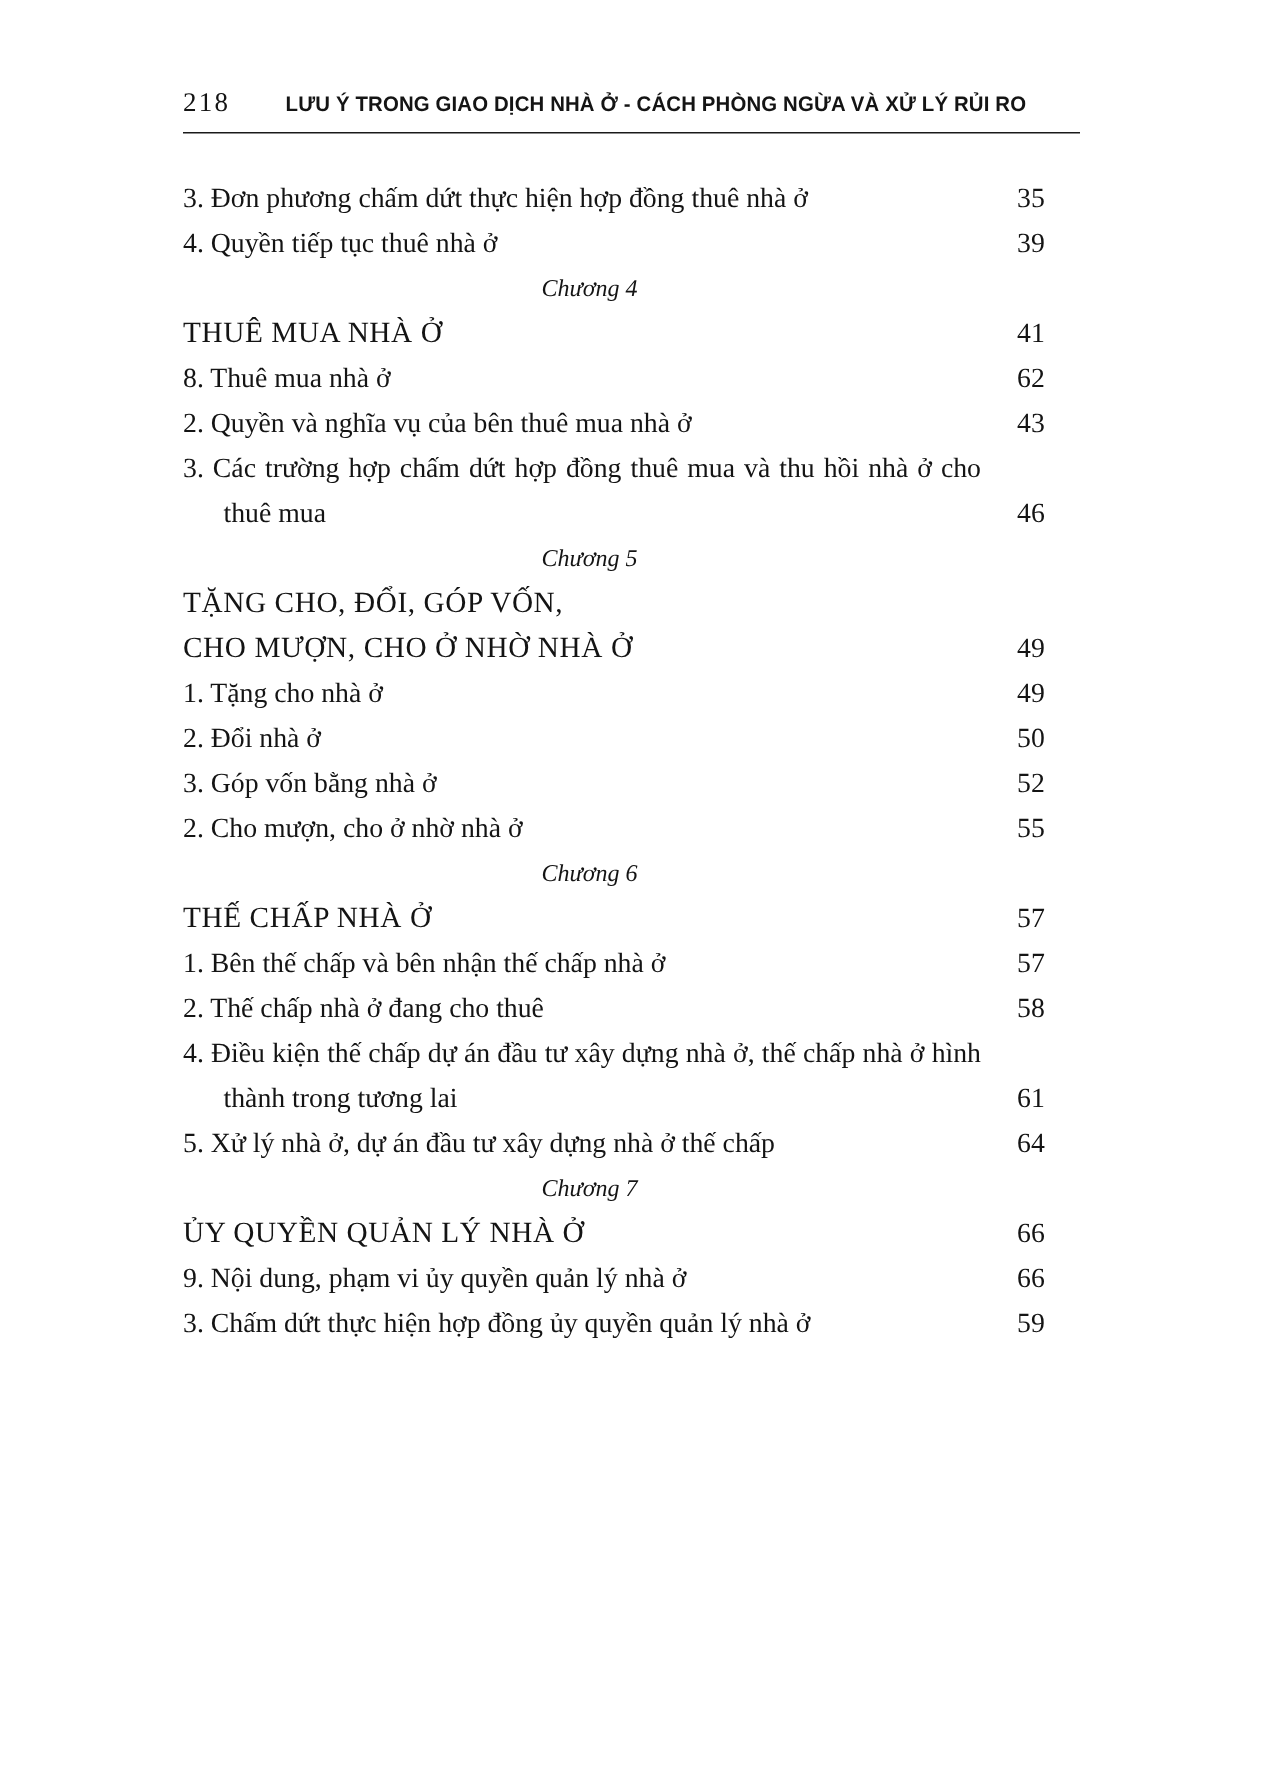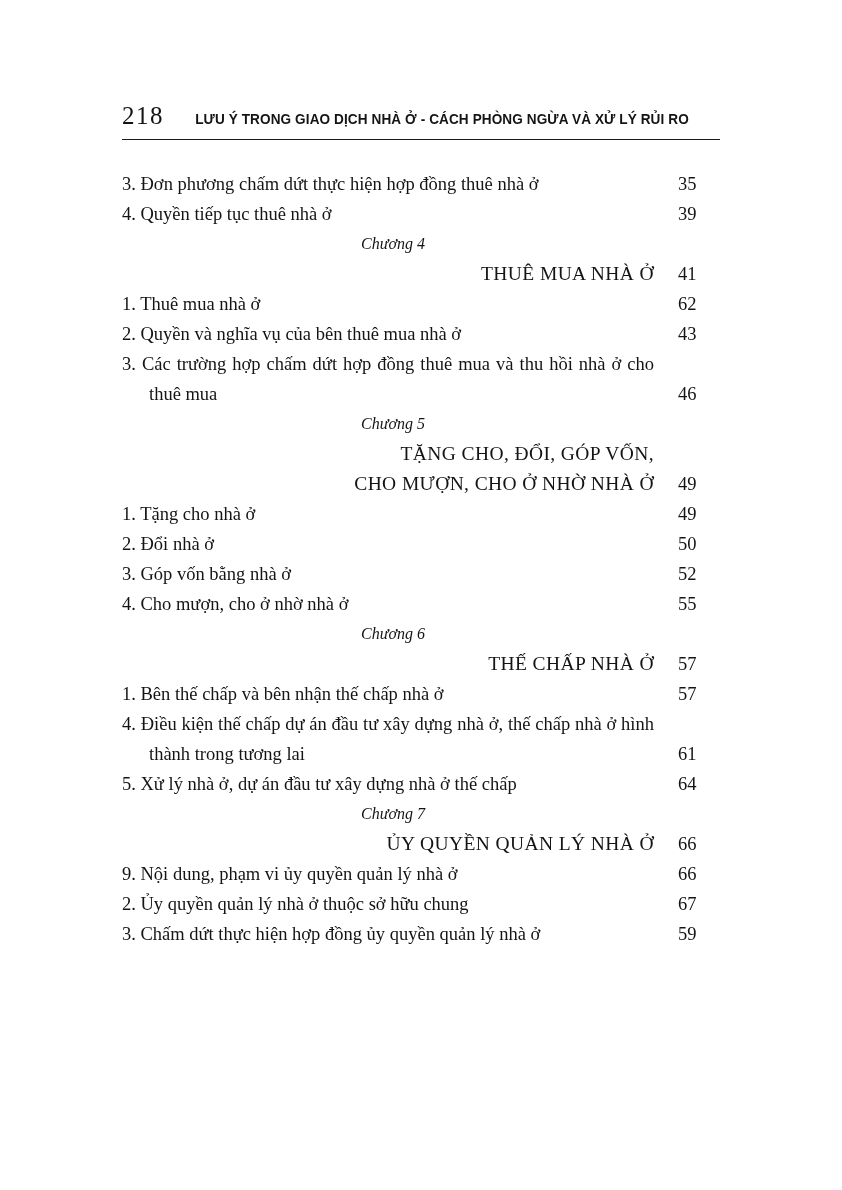--- a/index.html
+++ b/index.html
@@ -17,24 +17,23 @@
     background: #ffffff;
     padding: 58px 122px 0 122px;
   }
   .page-header {
     display: flex;
     align-items: baseline;
     border-bottom: 1.6px solid #1a1a1a;
     padding-bottom: 9px;
   }
   .page-header .pagenum {
-    font-size: 25px;
+    font-size: 18px;
     letter-spacing: 1.5px;
     flex: 0 0 auto;
-    margin-top: 44px;
   }
   .page-header .running-title {
     flex: 1;
     text-align: center;
     font-family: "Liberation Sans", sans-serif;
     font-size: 14px;
     font-weight: bold;
     letter-spacing: 0.1px;
     white-space: nowrap;
     transform: scaleX(0.97);
@@ -61,21 +60,21 @@
     font-size: 18.5px;
   }
   .chapter-label {
     text-align: center;
     font-style: italic;
     font-size: 16px;
     line-height: 30px;
     margin-right: 56px;
   }
   .chapter .entry-text {
-    text-align: right;
+    text-align: left;
     padding-left: 0;
     text-indent: 0;
     font-size: 19.5px;
     letter-spacing: 0.4px;
   }
 </style>
 </head>
 <body>
 
 <div class="page">
@@ -98,21 +97,21 @@
     </div>
 
     <div class="chapter-label">Chương 4</div>
 
     <div class="entry chapter">
       <span class="entry-text">THUÊ MUA NHÀ Ở</span>
       <span class="entry-page">41</span>
     </div>
 
     <div class="entry">
-      <span class="entry-text">1. Thuê mua nhà ở</span>
+      <span class="entry-text">8. Thuê mua nhà ở</span>
       <span class="entry-page">62</span>
     </div>
 
     <div class="entry">
       <span class="entry-text">2. Quyền và nghĩa vụ của bên thuê mua nhà ở</span>
       <span class="entry-page">43</span>
     </div>
 
     <div class="entry">
       <span class="entry-text">3. Các trường hợp chấm dứt hợp đồng thuê mua và thu hồi nhà ở cho thuê mua</span>
@@ -140,36 +139,40 @@
       <span class="entry-text">2. Đổi nhà ở</span>
       <span class="entry-page">50</span>
     </div>
 
     <div class="entry">
       <span class="entry-text">3. Góp vốn bằng nhà ở</span>
       <span class="entry-page">52</span>
     </div>
 
     <div class="entry">
-      <span class="entry-text">4. Cho mượn, cho ở nhờ nhà ở</span>
+      <span class="entry-text">2. Cho mượn, cho ở nhờ nhà ở</span>
       <span class="entry-page">55</span>
     </div>
 
     <div class="chapter-label">Chương 6</div>
 
     <div class="entry chapter">
       <span class="entry-text">THẾ CHẤP NHÀ Ở</span>
       <span class="entry-page">57</span>
     </div>
 
     <div class="entry">
       <span class="entry-text">1. Bên thế chấp và bên nhận thế chấp nhà ở</span>
       <span class="entry-page">57</span>
     </div>
 
+    <div class="entry">
+      <span class="entry-text">2. Thế chấp nhà ở đang cho thuê</span>
+      <span class="entry-page">58</span>
+    </div>
 
 
     <div class="entry">
       <span class="entry-text">4. Điều kiện thế chấp dự án đầu tư xây dựng nhà ở, thế chấp nhà ở hình thành trong tương lai</span>
       <span class="entry-page">61</span>
     </div>
 
     <div class="entry">
       <span class="entry-text">5. Xử lý nhà ở, dự án đầu tư xây dựng nhà ở thế chấp</span>
       <span class="entry-page">64</span>
@@ -180,24 +183,20 @@
     <div class="entry chapter">
       <span class="entry-text">ỦY QUYỀN QUẢN LÝ NHÀ Ở</span>
       <span class="entry-page">66</span>
     </div>
 
     <div class="entry">
       <span class="entry-text">9. Nội dung, phạm vi ủy quyền quản lý nhà ở</span>
       <span class="entry-page">66</span>
     </div>
 
-    <div class="entry">
-      <span class="entry-text">2. Ủy quyền quản lý nhà ở thuộc sở hữu chung</span>
-      <span class="entry-page">67</span>
-    </div>
 
     <div class="entry">
       <span class="entry-text">3. Chấm dứt thực hiện hợp đồng ủy quyền quản lý nhà ở</span>
       <span class="entry-page">59</span>
     </div>
 
   </div>
 </div>
 
 </body></html>

